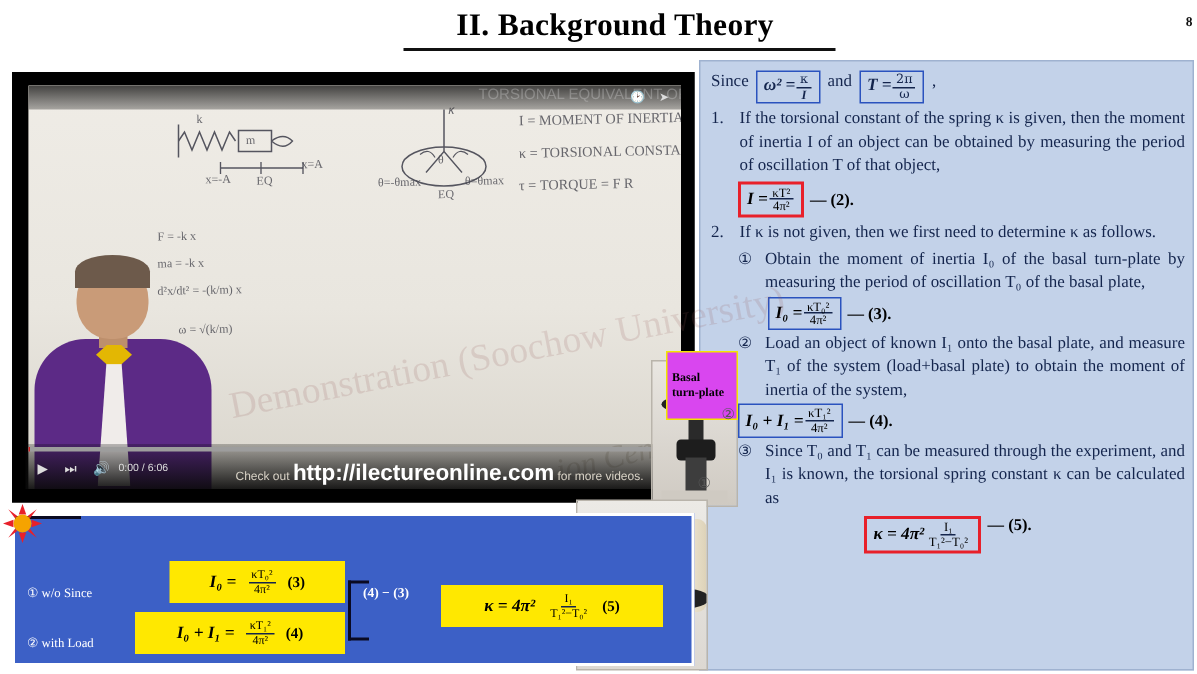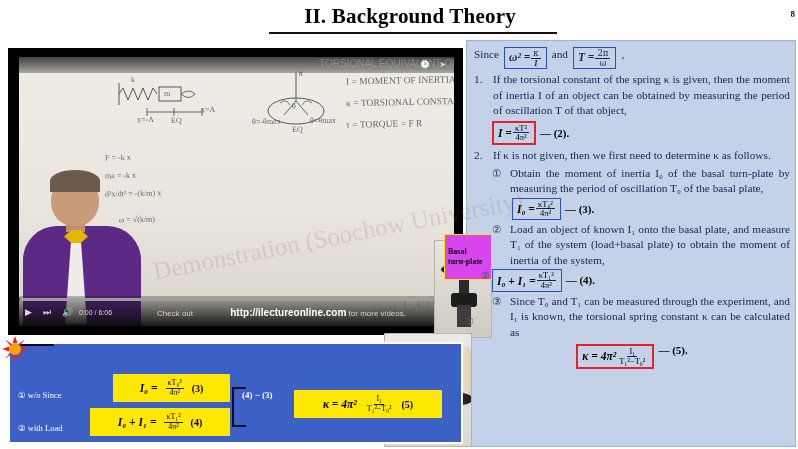--- a/index.html
+++ b/index.html
@@ -61,21 +61,21 @@
     background:linear-gradient(180deg,rgba(10,10,10,.25),rgba(10,10,10,.92));}
   #progress-track{position:absolute;left:2px;right:2px;top:2px;height:3px;background:#9d9d9d;}
   #progress-fill{position:absolute;left:0;top:0;height:3px;width:1px;background:#cf2323;}
   .ctrl{position:absolute;top:11px;color:#ddd;font-size:9px;font-family:"Liberation Sans",sans-serif;}
   #btn-play{left:8px;}
   #btn-next{left:26px;}
   #btn-volume{left:45px;}
   #time-display{left:62px;font-size:7px;top:13px;}
   #promo{position:absolute;left:140px;top:11px;font-size:8px;color:#d8d2c6;
     font-family:"Liberation Sans",sans-serif;white-space:nowrap;}
-  #promo b{color:#fff;font-size:10px;margin-left:35px;}
+  #promo b{color:#fff;font-size:15px;}
   #btn-fullscreen{right:8px;top:12px;}
 
   
   #theory-panel{position:absolute;left:466px;top:40px;width:330px;height:407px;
     background:#c3d2e9;border:1px solid #9fb2d0;box-sizing:border-box;overflow:hidden;}
   #theory-inner{position:absolute;left:7px;top:6px;right:5px;}
   .tline{font-family:"Liberation Serif",serif;font-size:11.3px;color:#14254d;line-height:15.5px;}
   .row{display:flex;align-items:flex-start;gap:4px;}
   .num{width:15px;flex:0 0 15px;text-align:left;font-size:11.3px;color:#14254d;}
   .body-txt{text-align:justify;}

